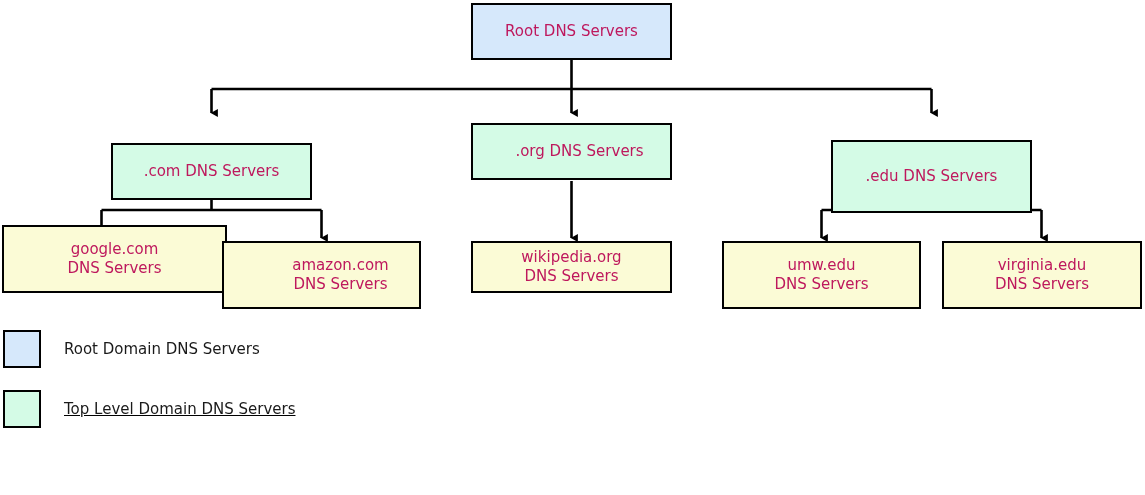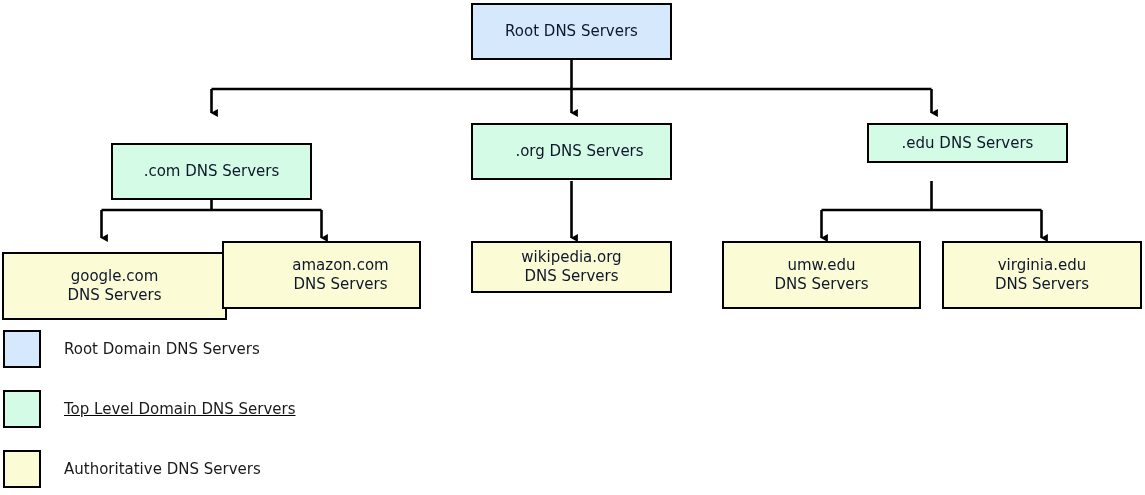--- a/index.html
+++ b/index.html
@@ -26,21 +26,21 @@
     pointer-events: none;
   }
   .node {
     position: absolute;
     box-sizing: border-box;
     border: 2px solid #000000;
     display: flex;
     align-items: center;
     justify-content: center;
     text-align: center;
-    color: #0f172a;
+    color: #be185d;
     font-size: 15px;
     line-height: 19px;
     white-space: pre-line;
     z-index: 2;
   }
   .node.root     { background: #d6e8fb; }
   .node.tld      { background: #d4fbe6; }
   .node.auth     { background: #fbfbd6; }
 
   .legend-row {
@@ -109,41 +109,37 @@
     <g stroke="#000000" stroke-width="2.6" fill="none" marker-end="url(#arrowhead)">
       <path d="M 821.5 210 L 821.5 238"></path>
       <path d="M 1041.5 210 L 1041.5 238"></path>
     </g>
   </svg>
 
   <div class="node root" style="left:471px; top:3px; width:201px; height:57px;">Root DNS Servers</div>
 
   <div class="node tld" style="left:111px; top:123px; width:201px; height:57px;margin-top:20px;">.com DNS Servers</div>
   <div class="node tld" style="left:471px; top:123px; width:201px; height:57px;padding-left:16px;">.org DNS Servers</div>
-  <div class="node tld" style="left:831px; top:123px; width:201px; height:40px;margin-left:36px;">.edu DNS Servers</div>
+  <div class="node tld" style="left:831px; top:140px; width:201px; height:73px;">.edu DNS Servers</div>
 
-  <div class="node auth" style="left:2px; top:252px; width:225px; height:68px;">google.com
+  <div class="node auth" style="left:2px; top:225px; width:225px; height:68px;">google.com
 DNS Servers</div>
   <div class="node auth" style="left:222px; top:241px; width:199px; height:68px;padding-left:38px;">amazon.com
 DNS Servers</div>
   <div class="node auth" style="left:471px; top:241px; width:201px; height:52px;">wikipedia.org
 DNS Servers</div>
   <div class="node auth" style="left:722px; top:241px; width:199px; height:68px;">umw.edu
 DNS Servers</div>
   <div class="node auth" style="left:942px; top:241px; width:200px; height:68px;">virginia.edu
 DNS Servers</div>
 
   <div class="legend-row" style="left:3px; top:330px;">
     <span class="legend-swatch root"></span>
     <span class="legend-label">Root Domain DNS Servers</span>
   </div>
 
   <div class="legend-row" style="left:3px; top:390px;text-decoration:underline;">
     <span class="legend-swatch tld"></span>
     <span class="legend-label">Top Level Domain DNS Servers</span>
   </div>
 
-  <div class="legend-row" style="left:3px; top:450px;">
-    <span class="legend-swatch auth"></span>
-    <span class="legend-label">Authoritative DNS Servers</span>
-  </div>
 
 </div>
 
 </body></html>

